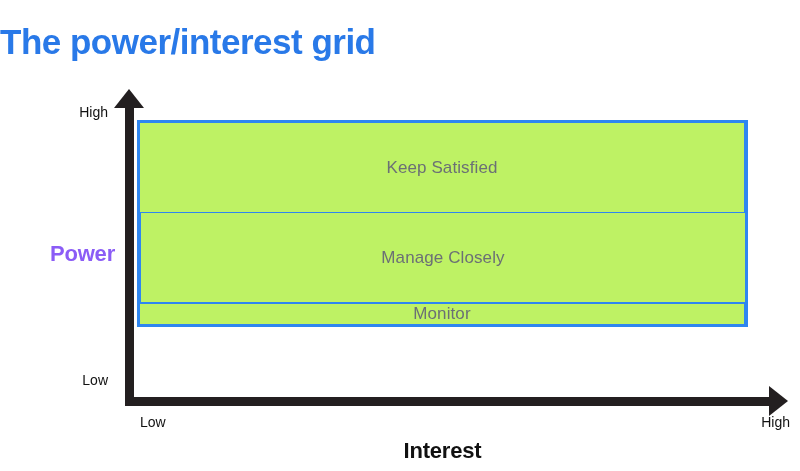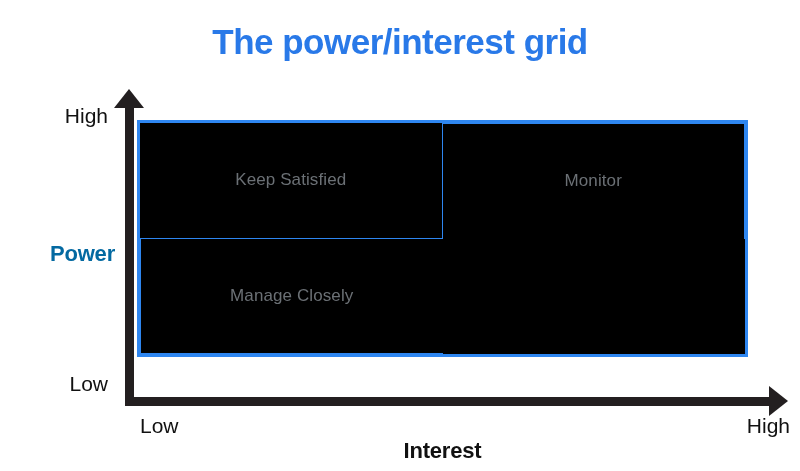--- a/index.html
+++ b/index.html
@@ -15,40 +15,40 @@
     font-family: "Liberation Sans", sans-serif;
     -webkit-font-smoothing: antialiased;
   }
 
   
   #chart-title {
     position: absolute;
     left: 0;
     top: 22px;
     width: 800px;
-    text-align: center;
+    text-align: left;
     font-size: 35px;
     font-weight: bold;
     color: #2979e8;
     letter-spacing: -0.5px;
     white-space: nowrap;
   }
 
   
   #matrix {
     position: absolute;
     left: 137px;
     top: 120px;
     width: 611px;
-    height: 237px;
+    height: 207px;
     box-sizing: border-box;
-    background: #000000;
+    background: #bef264;
     border: 3px solid #2e86f0;
     display: grid;
-    grid-template-columns: 1fr 1fr;
+    grid-template-columns: 1fr;
     grid-template-rows: 1fr 1fr;
   }
   .cell {
     display: flex;
     align-items: center;
     justify-content: center;
     box-sizing: border-box;
     font-size: 17px;
     color: #6b7075;
     letter-spacing: 0.1px;
@@ -99,63 +99,63 @@
 
   
   #y-axis-title {
     position: absolute;
     left: 0;
     top: 241px;
     width: 115px;
     text-align: right;
     font-size: 22px;
     font-weight: bold;
-    color: #0369a1;
+    color: #8b5cf6;
     letter-spacing: -0.2px;
     white-space: nowrap;
   }
   #x-axis-title {
     position: absolute;
     left: 137px;
     top: 438px;
     width: 611px;
     text-align: center;
     font-size: 22px;
     font-weight: bold;
     color: #111111;
     letter-spacing: -0.2px;
     white-space: nowrap;
   }
 
   
   .tick {
     position: absolute;
-    font-size: 21px;
+    font-size: 14px;
     color: #111111;
     white-space: nowrap;
   }
   #tick-y-high { left: 0;     top: 104px; width: 108px; text-align: right; }
   #tick-y-low  { left: 0;     top: 372px; width: 108px; text-align: right; }
   #tick-x-low  { left: 140px; top: 414px; text-align: left; }
   #tick-x-high { left: 650px; top: 414px; width: 140px; text-align: right; }
 </style>
 </head>
 <body>
 
 <div id="chart-title">The power/interest grid</div>
 
 <div id="matrix">
   <div class="cell tl">
     <span>Keep Satisfied</span>
   </div>
+  <div class="cell tr">
+    <span>Manage Closely</span>
+  </div>
   <div class="cell bl">
     <span>Monitor</span>
-  </div>
-  <div class="cell tr">
-    <span>Manage Closely</span>
   </div>
 </div>
 
 <div id="y-axis-line"></div>
 <div id="y-axis-arrow"></div>
 <div id="x-axis-line"></div>
 <div id="x-axis-arrow"></div>
 
 <div id="y-axis-title">Power</div>
 <div id="x-axis-title">Interest</div>

